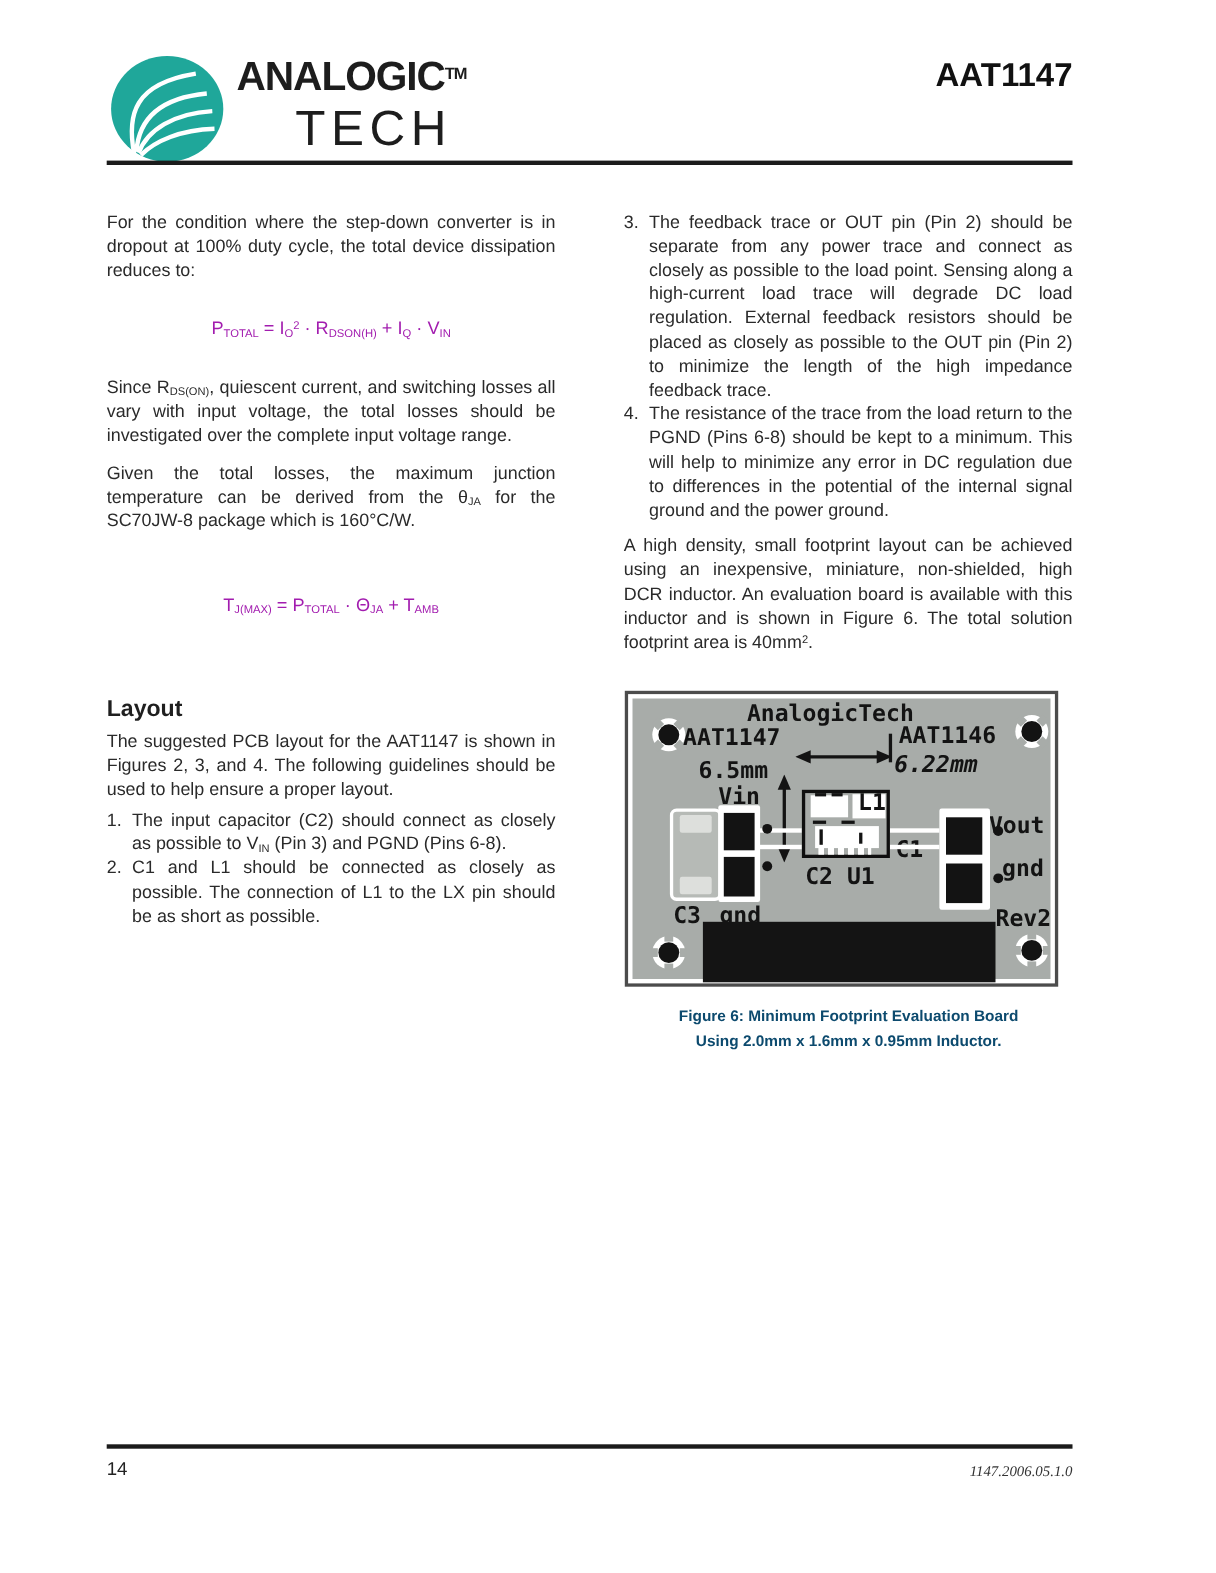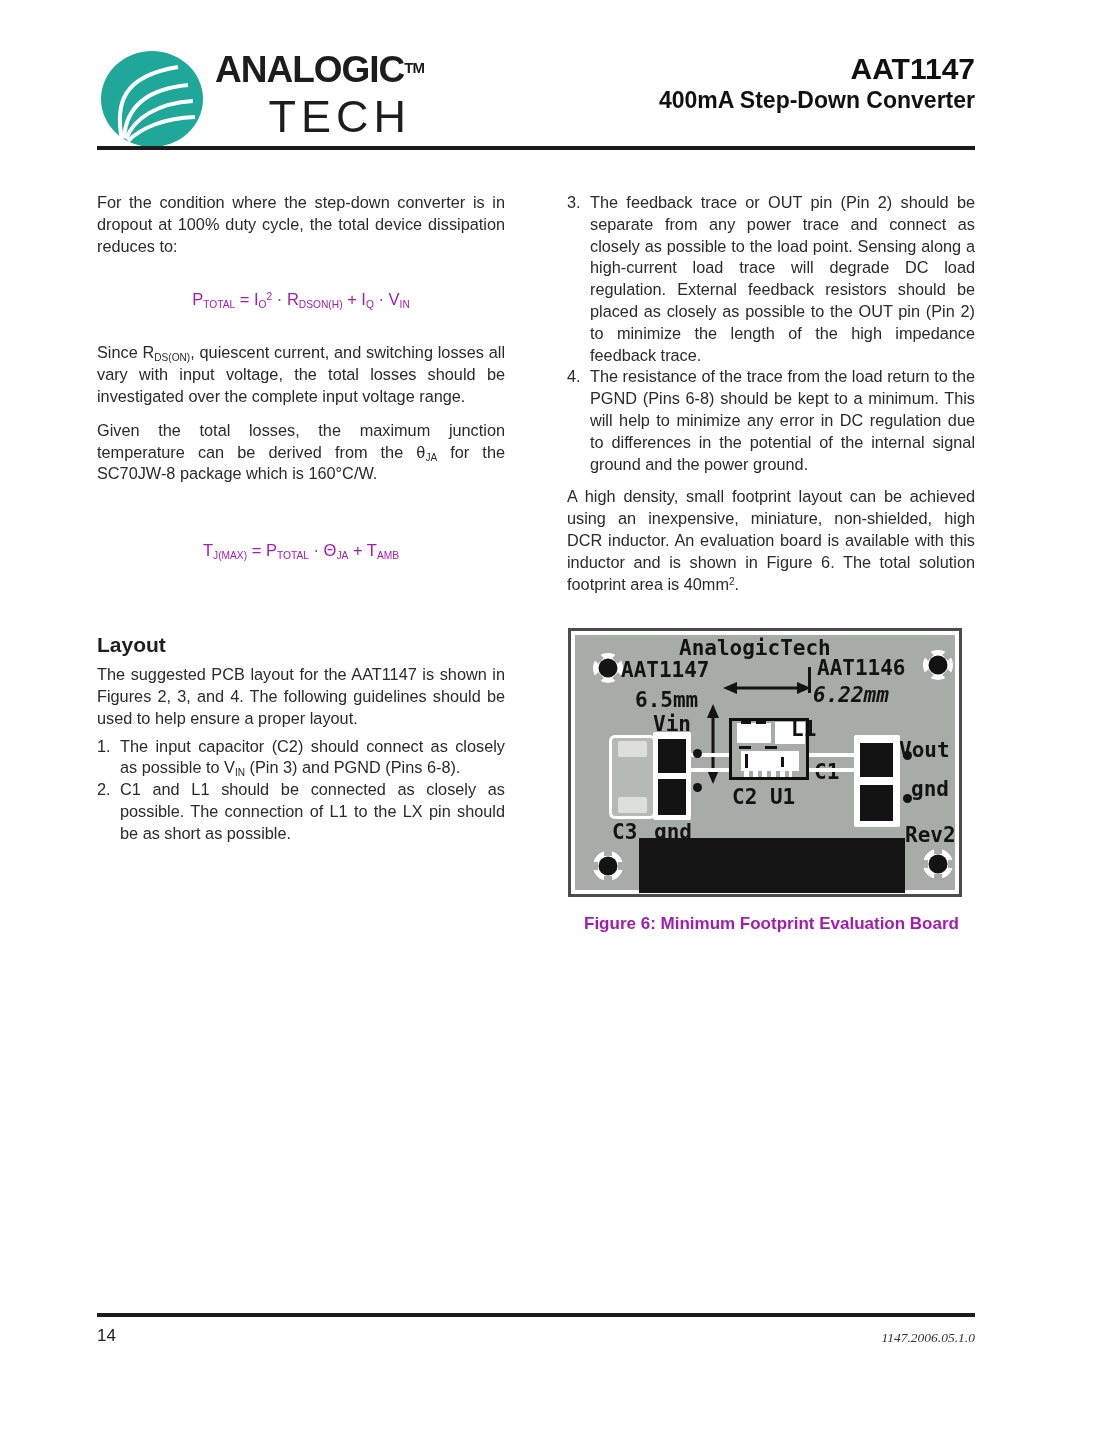--- a/index.html
+++ b/index.html
@@ -51,21 +51,21 @@
   .cb { position:absolute; }
   .white { background:#ffffff; }
   .black { background:#131313; }
   .c3body { position:absolute; left:38px; top:104px; width:47px; height:84px; border:3px solid #ffffff; border-radius:6px; background:#b6bab6; }
   .c3pad { position:absolute; left:6px; width:29px; height:16px; background:#dddfdc; border-radius:2px; }
   .padblock { position:absolute; background:#ffffff; border-radius:2px; }
   .dot { position:absolute; width:9px; height:9px; border-radius:50%; background:#131313; }
   .trace { position:absolute; height:4px; background:#ffffff; }
   .fingers { position:absolute; background:repeating-linear-gradient(90deg,#ffffff 0 5px, rgba(0,0,0,0) 5px 9px); }
   .barcode { position:absolute; left:68px; top:207px; width:266px; height:55px; background:#141414; }
-  .caption { margin-top:15px; text-align:center; font-size:17px; font-weight:700; line-height:23px; color:#a21caf; }
+  .caption { margin-top:15px; text-align:center; font-size:14px; font-weight:700; line-height:23px; color:#0c4a6e; }
 
   
   .footer-row { position:absolute; left:97px; top:1326px; width:878px; display:flex; justify-content:space-between; align-items:flex-start; }
   .page-num { font-size:17px; color:#222; }
   .doc-code { font-family:"Liberation Serif", serif; font-style:italic; font-size:13.5px; color:#333; margin-top:4px; }
 </style>
 </head>
 <body>
 
 <svg class="logo-svg" width="104" height="98" viewBox="0 0 104 98">
@@ -78,21 +78,20 @@
   </g>
 </svg>
 
 <div class="brand">
   <div class="brand-top"><span>ANALOGIC</span><span class="brand-tm">TM</span></div>
   <div class="brand-bottom">TECH</div>
 </div>
 
 <div class="hdr-right">
   <div class="hdr-part">AAT1147</div>
-  <div class="hdr-sub">400mA Step-Down Converter</div>
 </div>
 
 <div class="rule" style="top:146px;"></div>
 
 <div class="columns">
 
   <div class="col">
     <div class="para">For the condition where the step-down converter is in dropout at 100% duty cycle, the total device dissipation reduces to:</div>
     <div class="formula f1 rich"><span>P</span><sub>TOTAL</sub><span> = I</span><sub>O</sub><sup>2</sup><span> · R</span><sub>DSON(H)</sub><span> + I</span><sub>Q</sub><span> · V</span><sub>IN</sub></div>
     <div class="para p2 rich"><span>Since R</span><sub>DS(ON)</sub><span>, quiescent current, and switching losses all vary with input voltage, the total losses should be investigated over the complete input voltage range.</span></div>
@@ -202,21 +201,21 @@
           <div class="cb black" style="left:9px; top:0px; width:10px; height:3px;"></div>
           <div class="cb black" style="left:24px; top:0px; width:10px; height:3px;"></div>
           <div class="cb white" style="left:43px; top:1px; width:30px; height:22px;"></div>
           <div class="cb black" style="left:7px; top:25px; width:12px; height:3px;"></div>
           <div class="cb black" style="left:33px; top:25px; width:12px; height:3px;"></div>
           <div class="cb white" style="left:9px; top:30px; width:58px; height:20px;"></div>
           <div class="cb fingers" style="left:12px; top:49px; width:48px; height:7px;"></div>
           <div class="cb black" style="left:13px; top:33px; width:3px; height:14px;"></div>
           <div class="cb black" style="left:49px; top:36px; width:3px; height:10px;"></div>
         </div>
-        <div class="bl" style="left:209px; top:87px;margin-left:11px;">L1</div>
+        <div class="bl" style="left:209px; top:87px;">L1</div>
 
         <div class="c3body">
           <div class="c3pad" style="top:3px;"></div>
           <div class="c3pad" style="bottom:3px;"></div>
         </div>
 
         <div class="padblock" style="left:82px; top:101px; width:38px; height:88px;">
           <div class="cb black" style="left:5px; top:7px; width:28px; height:34px;"></div>
           <div class="cb black" style="left:5px; top:47px; width:28px; height:36px;"></div>
         </div>
@@ -228,20 +227,21 @@
           <div class="cb black" style="left:6px; top:50px; width:33px; height:36px;"></div>
         </div>
         <div class="dot" style="left:332px; top:120px;"></div>
         <div class="dot" style="left:332px; top:163px;"></div>
 
         <div class="barcode"></div>
       </div>
 
       <div class="caption">
         <div>Figure 6: Minimum Footprint Evaluation Board</div>
+        <div>Using 2.0mm x 1.6mm x 0.95mm Inductor.</div>
       </div>
     </div>
   </div>
 </div>
 
 <div class="rule" style="top:1313px;"></div>
 <div class="footer-row">
   <span class="page-num">14</span>
   <span class="doc-code">1147.2006.05.1.0</span>
 </div>

